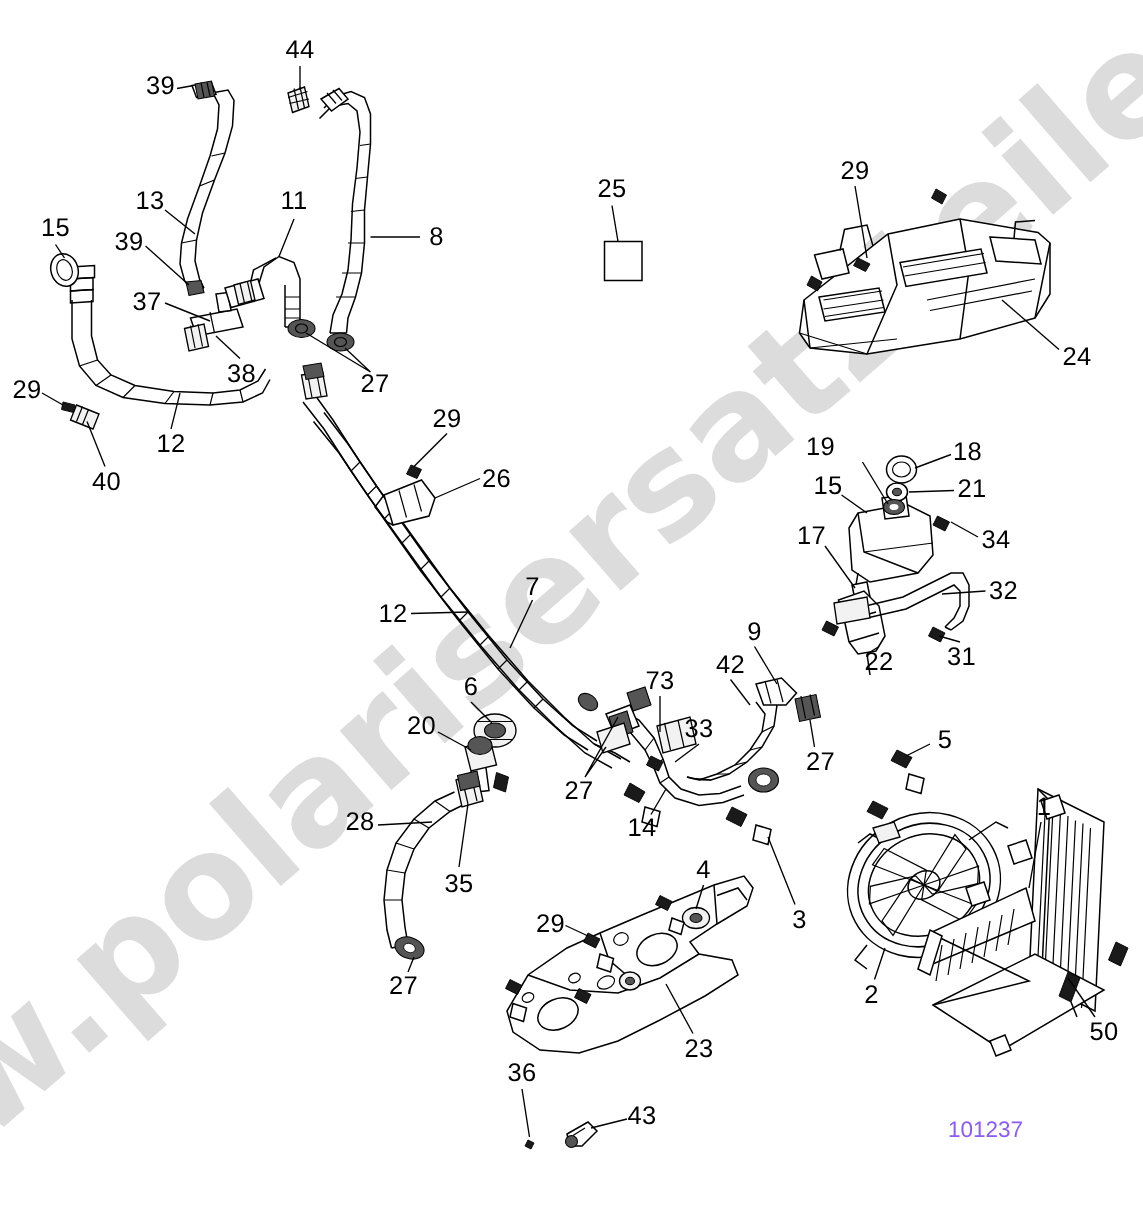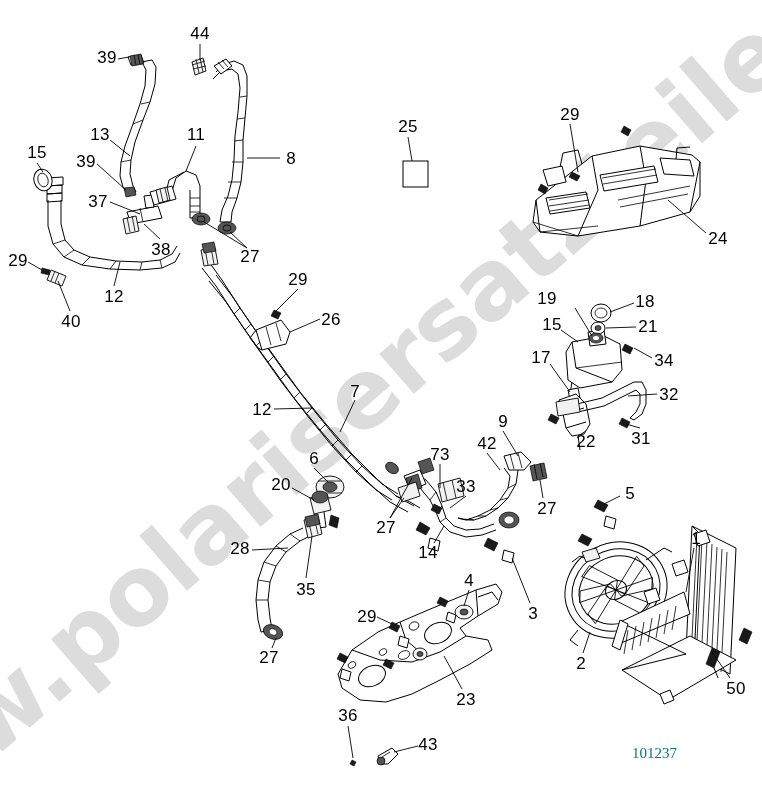--- a/index.html
+++ b/index.html
@@ -49,23 +49,23 @@
     top: 211px;
     font-family: "Liberation Sans", sans-serif;
     font-size: 14.5px;
     color: #1a1a1a;
     white-space: nowrap;
   }
   #diagram-id {
     position: absolute;
     left: 632px;
     top: 745px;
-    font-family: Liberation Serif, serif;
+    font-family: Liberation Sans, sans-serif;
     font-size: 15px;
-    color: #0f766e;
+    color: #8b5cf6;
     white-space: nowrap;
   }
   .ln { fill: none; stroke: #000000; stroke-width: 1; }
   .ln-thin { fill: none; stroke: #000000; stroke-width: 0.8; }
   .leader { fill: none; stroke: #000000; stroke-width: 0.9; }
   .blk { fill: #1a1a1a; stroke: #000000; stroke-width: 0.6; }
   .wht { fill: #ffffff; stroke: #000000; stroke-width: 1; }
   .gry { fill: #f2f2f2; stroke: #000000; stroke-width: 0.9; }
   .drk { fill: #555555; stroke: #000000; stroke-width: 0.7; }
 </style>

